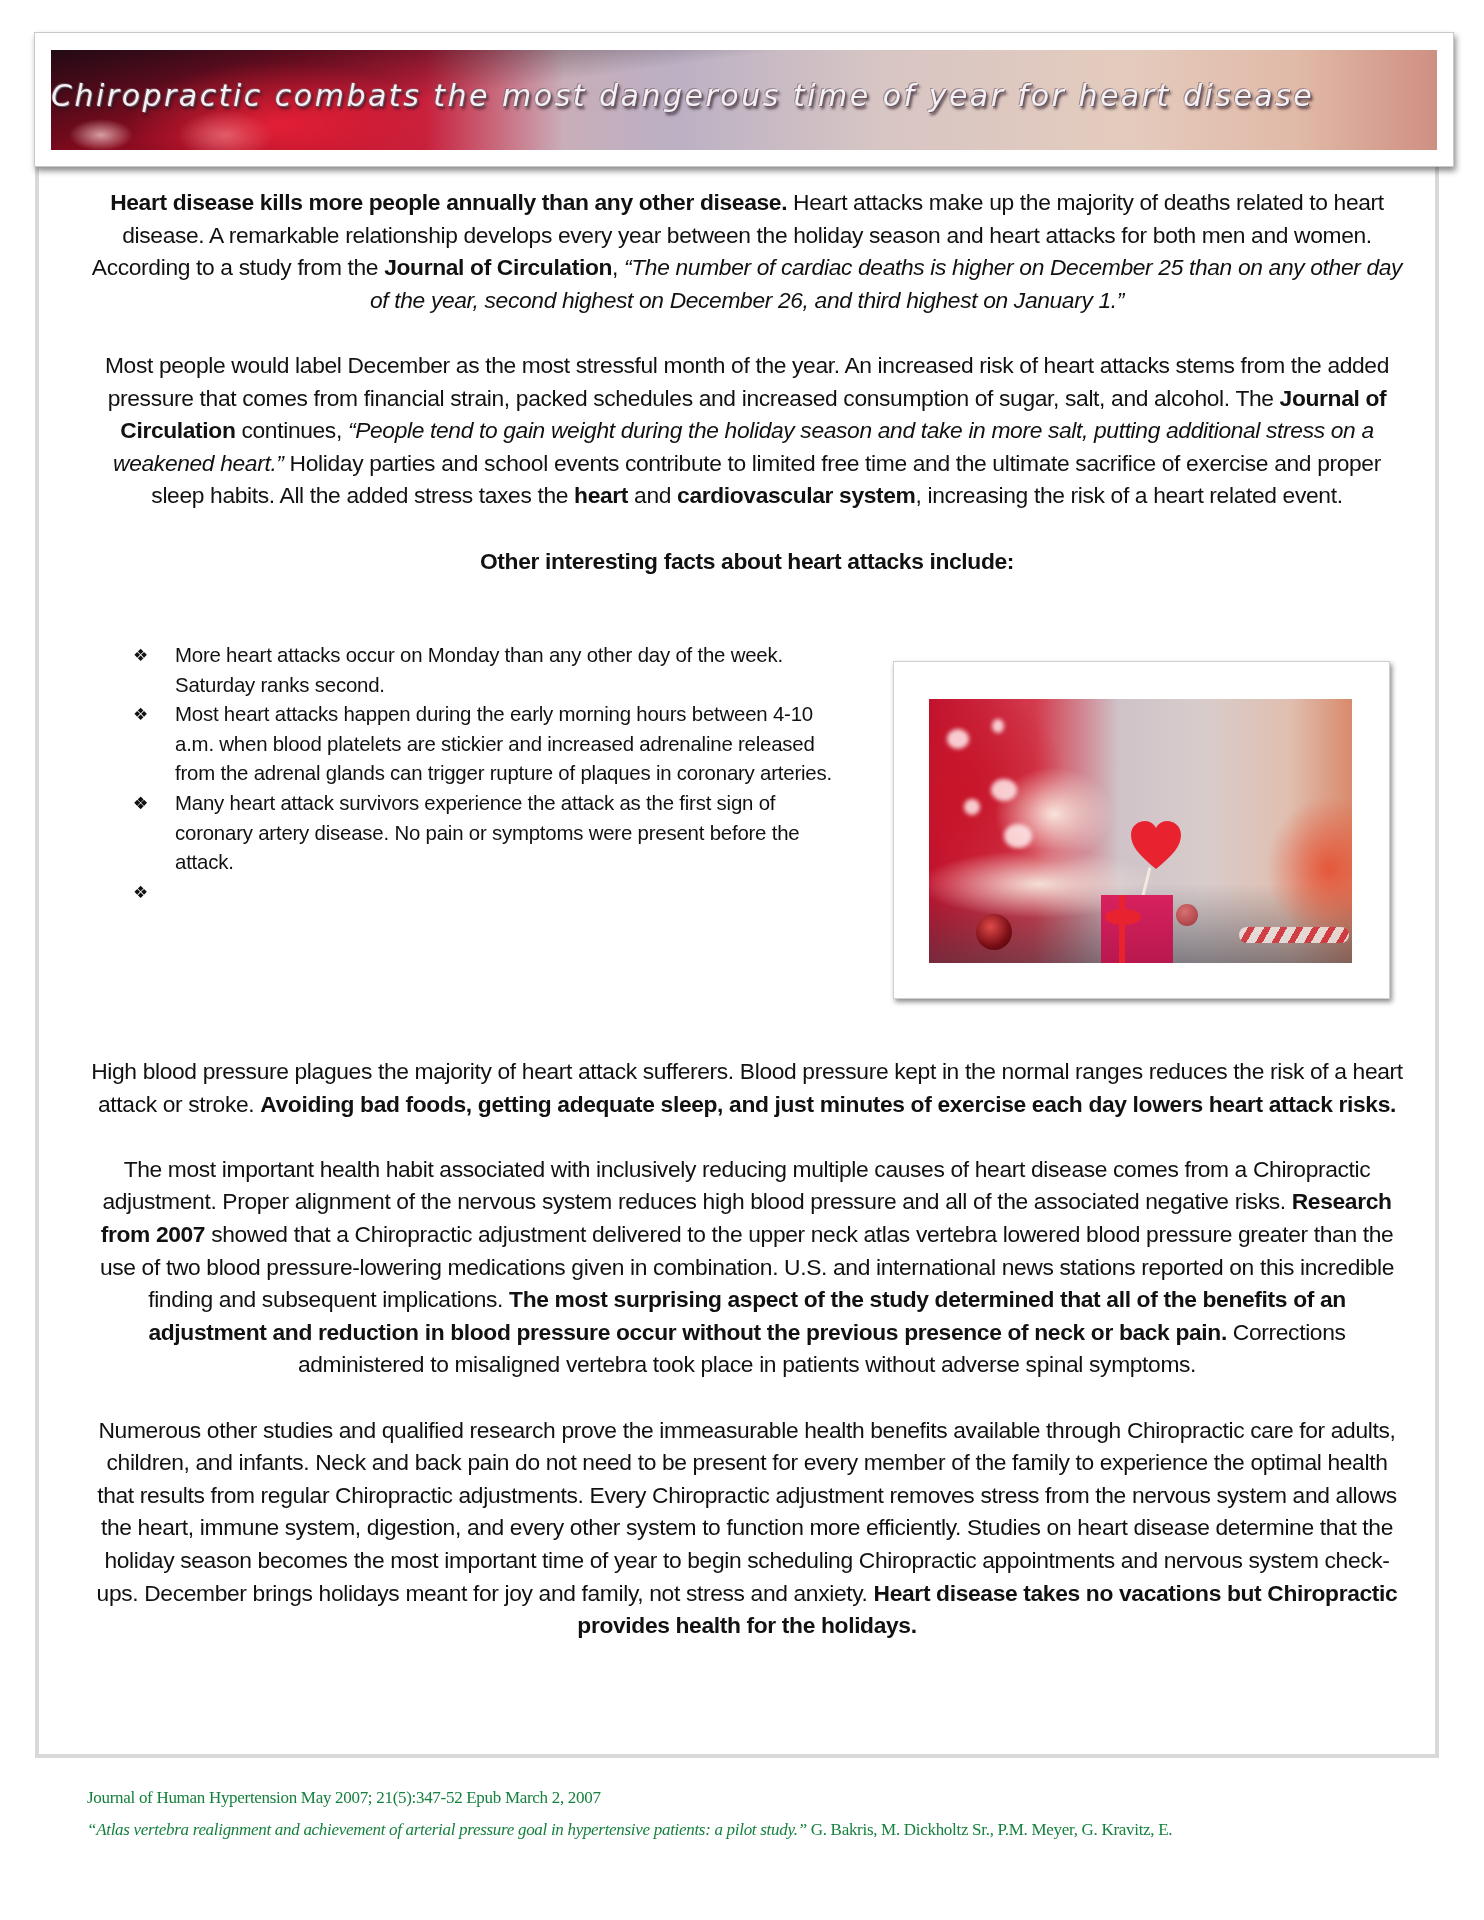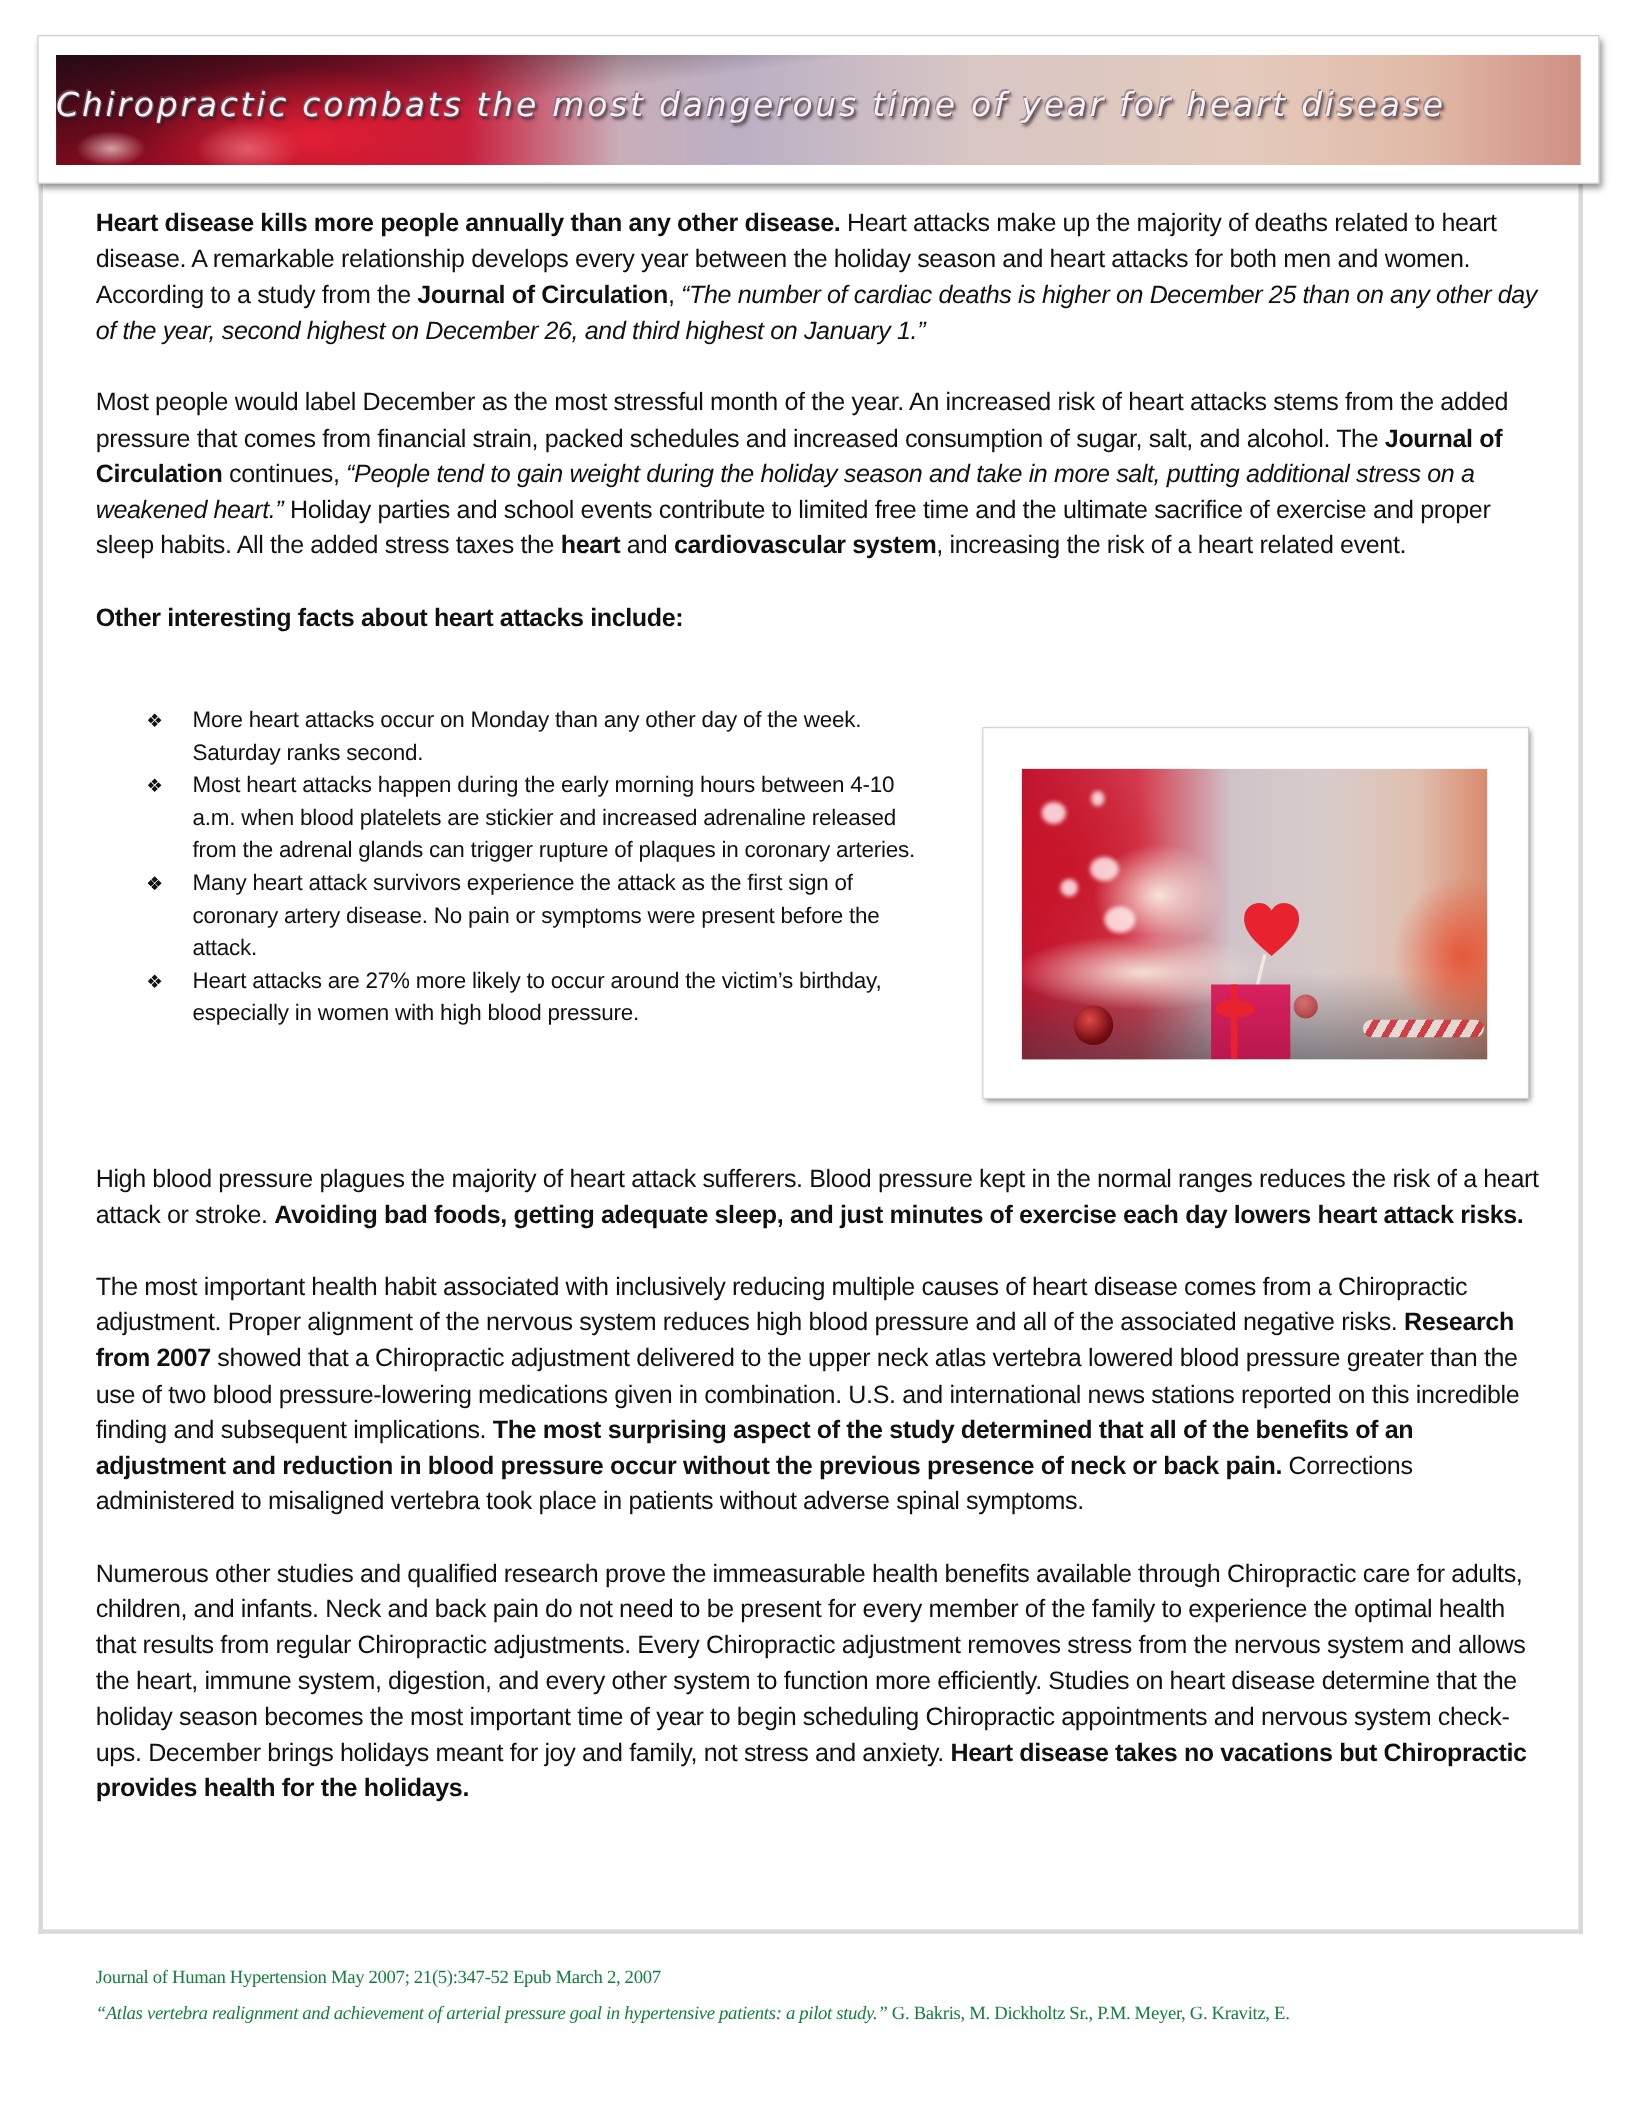--- a/index.html
+++ b/index.html
@@ -20,21 +20,21 @@
               radial-gradient(ellipse 40px 20px at 50px 85px, rgba(255,220,220,0.7), rgba(255,220,220,0) 80%),
               radial-gradient(ellipse 60px 30px at 175px 85px, rgba(240,200,200,0.6), rgba(240,200,200,0) 80%),
               linear-gradient(172deg, rgba(20,10,20,0.85) 0%, rgba(20,10,20,0) 35%),
               linear-gradient(90deg, #7a0a1c 0%, #b0102a 18%, #c8203c 27%, #c9aeb9 37%, #bbb0c4 45%, #d8c6c4 60%, #e4cbbd 78%, #e1b9a7 90%, #cf8f83 100%); }
   .banner-title { position:absolute; left:0; right:0; top:28px; text-align:left;
                   font-family:"DejaVu Sans", sans-serif; font-style:italic; font-size:30px;
                   letter-spacing:2.5px; color:#f4f0f4;
                   text-shadow: 1px 1px 0 #6a5a66, 2px 3px 3px rgba(40,20,30,0.8), -1px -1px 0 rgba(120,100,110,0.6); }
 
   
-  .content { position:absolute; left:87px; top:186px; width:1320px; }
+  .content { position:absolute; left:87px; top:186px; width:1320px;text-align:center; }
   .p { font-size:22.8px; line-height:32.6px; margin:0; letter-spacing:-0.35px; }
   .p b, .p strong { font-weight:700; }
   .gap { height:32.6px; }
 
   .bullets { position:absolute; left:133px; top:641px; width:720px; list-style:none; margin:0; padding:0; }
   .bullet { position:relative; padding-left:42px; font-size:20.4px; line-height:29.6px; letter-spacing:-0.2px; }
   .bullet-icon { position:absolute; left:0; top:0; font-size:17px; line-height:29.6px; color:#111; }
 
   
   .photo-card { position:absolute; left:893px; top:661px; width:497px; height:338px; background:#fff;
@@ -83,21 +83,21 @@
   <p class="p"><span>Most people would label December as the most stressful month of the year. An increased risk of heart attacks stems from the added pressure that comes from financial strain, packed schedules and increased consumption of sugar, salt, and alcohol. The </span><b>Journal of Circulation</b><span> continues, </span><i>“People tend to gain weight during the holiday season and take in more salt, putting additional stress on a weakened heart.”</i><span> Holiday parties and school events contribute to limited free time and the ultimate sacrifice of exercise and proper sleep habits. All the added stress taxes the </span><b>heart</b><span> and </span><b>cardiovascular system</b><span>, increasing the risk of a heart related event.</span></p>
   <div class="gap"></div>
   <p class="p"><b>Other interesting facts about heart attacks include:</b></p>
 </div>
 
 <ul class="bullets">
   <li class="bullet"><span class="bullet-icon">❖</span><span>More heart attacks occur on Monday than any other day of the week. Saturday ranks second.</span></li>
   <li class="bullet"><span class="bullet-icon">❖</span><span>Most heart attacks happen during the early morning hours between 4-10 a.m. when blood platelets are stickier and increased adrenaline released from the adrenal glands can trigger rupture of plaques in coronary arteries.</span></li>
   <li class="bullet"><span class="bullet-icon">❖</span></li>
   <li class="bullet"><span class="bullet-icon">❖</span><span>Many heart attack survivors experience the attack as the first sign of coronary artery disease. No pain or symptoms were present before the attack.</span></li>
-  <li class="bullet"><span class="bullet-icon">❖</span><span>Heart attacks are 27% more likely to occur around the victim’s birthday, especially in women with high blood pressure.</span></li>
+  <li class="bullet"><span class="bullet-icon">❖</span></li>
 </ul>
 
 <div class="photo-card">
   <div class="photo" title="Red felt heart on a stick in a small pink gift box with Christmas ornaments and a Santa hat blurred in background">
     <div class="dot" style="left:18px;top:30px;width:22px;height:20px;"></div>
     <div class="dot" style="left:63px;top:20px;width:12px;height:14px;"></div>
     <div class="dot" style="left:62px;top:80px;width:26px;height:22px;"></div>
     <div class="dot" style="left:35px;top:100px;width:16px;height:16px;"></div>
     <div class="dot" style="left:75px;top:125px;width:28px;height:24px;"></div>
     <div class="ball"></div>

